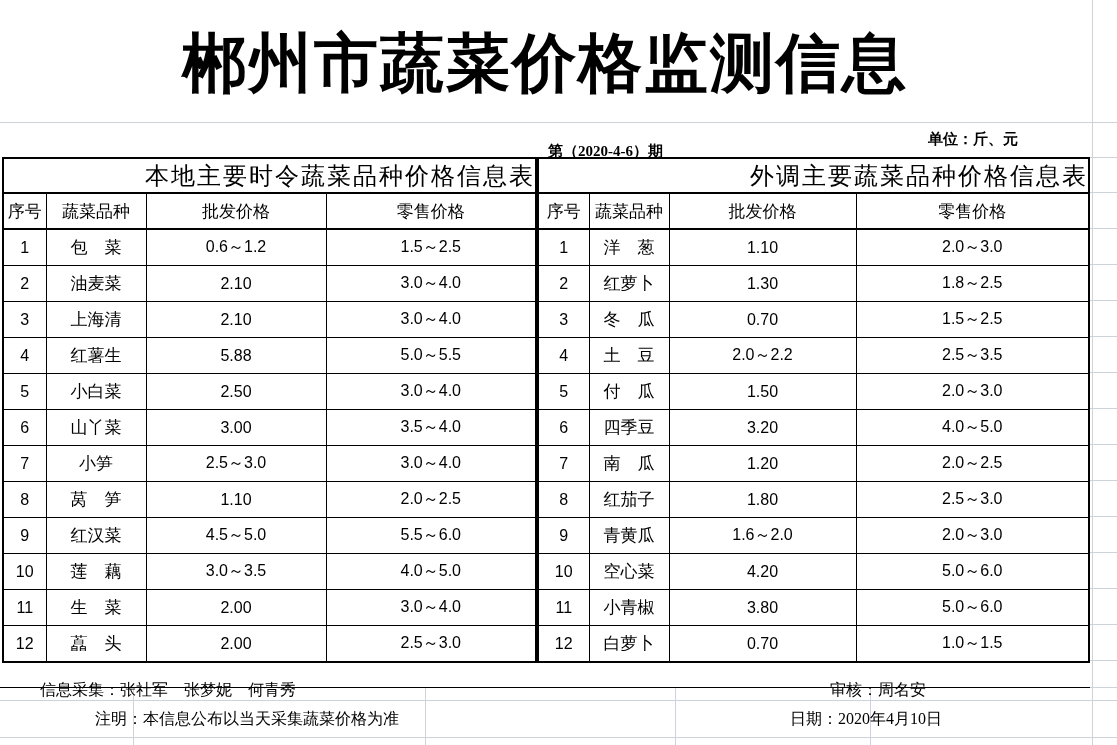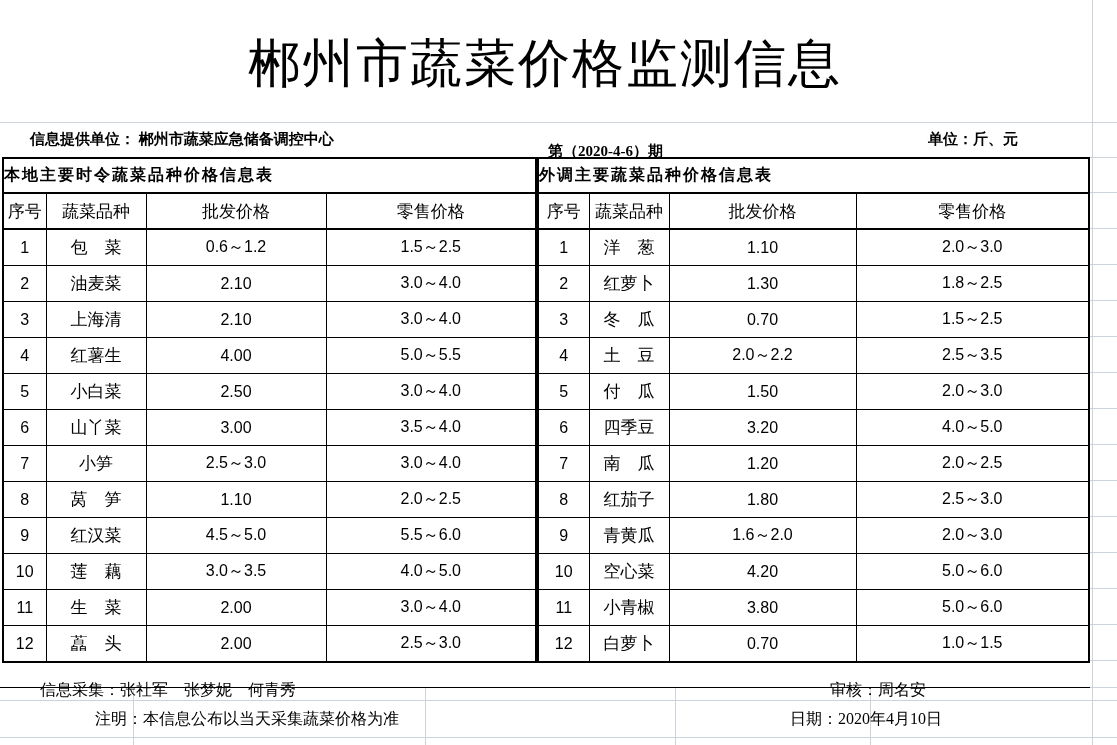--- a/index.html
+++ b/index.html
@@ -3,35 +3,35 @@
 <meta charset="utf-8">
 <style>
   html,body{margin:0;padding:0;background:#fff;}
   .sheet{
     position:relative;width:1117px;height:745px;background:#ffffff;color:#000;
     font-family:"Liberation Serif","DejaVu Serif",serif;overflow:hidden;
   }
   .gl{position:absolute;background:#ccd3db;}
   .page-title{
     position:absolute;left:0;right:27px;top:16px;height:96px;line-height:96px;
-    text-align:center;font-size:52px;font-weight:normal;letter-spacing:2px;white-space:nowrap;
+    text-align:center;font-size:64px;font-weight:bold;letter-spacing:2px;white-space:nowrap;
   }
   .info{position:absolute;top:122px;height:35px;line-height:35px;font-weight:bold;font-size:15px;white-space:nowrap;}
   .info-provider{left:30px;}
   .info-issue{left:548px;margin-top:12px;}
   .info-unit{left:928px;}
   table.tbl{
     position:absolute;top:157px;border-collapse:collapse;table-layout:fixed;background:#fff;
   }
   table.tbl{border:2px solid #000;}
   .tbl th,.tbl td{border:1px solid #000;padding:0;}
   .tbl-left{left:2px;width:535px;}
   .tbl-right{left:537px;width:553px;border-left:2px solid #000;}
   .ttitle{
-    height:33px;font-size:16px;font-weight:bold;text-align:left;
+    height:33px;font-size:24px;font-weight:normal;text-align:right;
     border-bottom:2px solid #000 !important;letter-spacing:2px;white-space:nowrap;
   }
   .hrow th{
     height:34px;font-weight:normal;font-size:17px;
     border-bottom:2px solid #000 !important;
   }
   .tbl td{height:35px;text-align:center;font-size:17px;white-space:nowrap;}
   td.c-num{font-family:"Liberation Sans","DejaVu Sans",sans-serif;font-size:16px;}
   .footrow{position:absolute;top:660px;height:27px;line-height:27px;font-size:16px;white-space:nowrap;margin-top:16px;}
   .foot-collectors{left:40px;}
@@ -57,21 +57,20 @@
   <div class="gl" style="left:1090px;top:687px;width:27px;height:1px;"></div>
   <div class="gl" style="left:0;top:700px;width:1117px;height:1px;"></div>
   <div class="gl" style="left:0;top:737px;width:1117px;height:1px;"></div>
   <div class="gl" style="left:133px;top:688px;width:1px;height:57px;"></div>
   <div class="gl" style="left:425px;top:688px;width:1px;height:57px;"></div>
   <div class="gl" style="left:675px;top:688px;width:1px;height:57px;"></div>
   <div class="gl" style="left:870px;top:688px;width:1px;height:57px;"></div>
 
   <div class="page-title">郴州市蔬菜价格监测信息</div>
 
-  <div class="info info-provider">信息提供单位： 郴州市蔬菜应急储备调控中心</div>
   <div class="info info-issue">第（2020-4-6）期</div>
   <div class="info info-unit">单位：斤、元</div>
 
   <table class="tbl tbl-left">
     <colgroup>
         <col style="width:43px;">
         <col style="width:100px;">
         <col style="width:180px;">
         <col>
       </colgroup>
@@ -101,21 +100,21 @@
         </tr>
         <tr>
           <td class="c-num">3</td>
           <td class="c-cjk">上海清</td>
           <td class="c-num">2.10</td>
           <td class="c-num">3.0～4.0</td>
         </tr>
         <tr>
           <td class="c-num">4</td>
           <td class="c-cjk">红薯生</td>
-          <td class="c-num">4.00</td>
+          <td class="c-num">5.88</td>
           <td class="c-num">5.0～5.5</td>
         </tr>
         <tr>
           <td class="c-num">5</td>
           <td class="c-cjk">小白菜</td>
           <td class="c-num">2.50</td>
           <td class="c-num">3.0～4.0</td>
         </tr>
         <tr>
           <td class="c-num">6</td>

